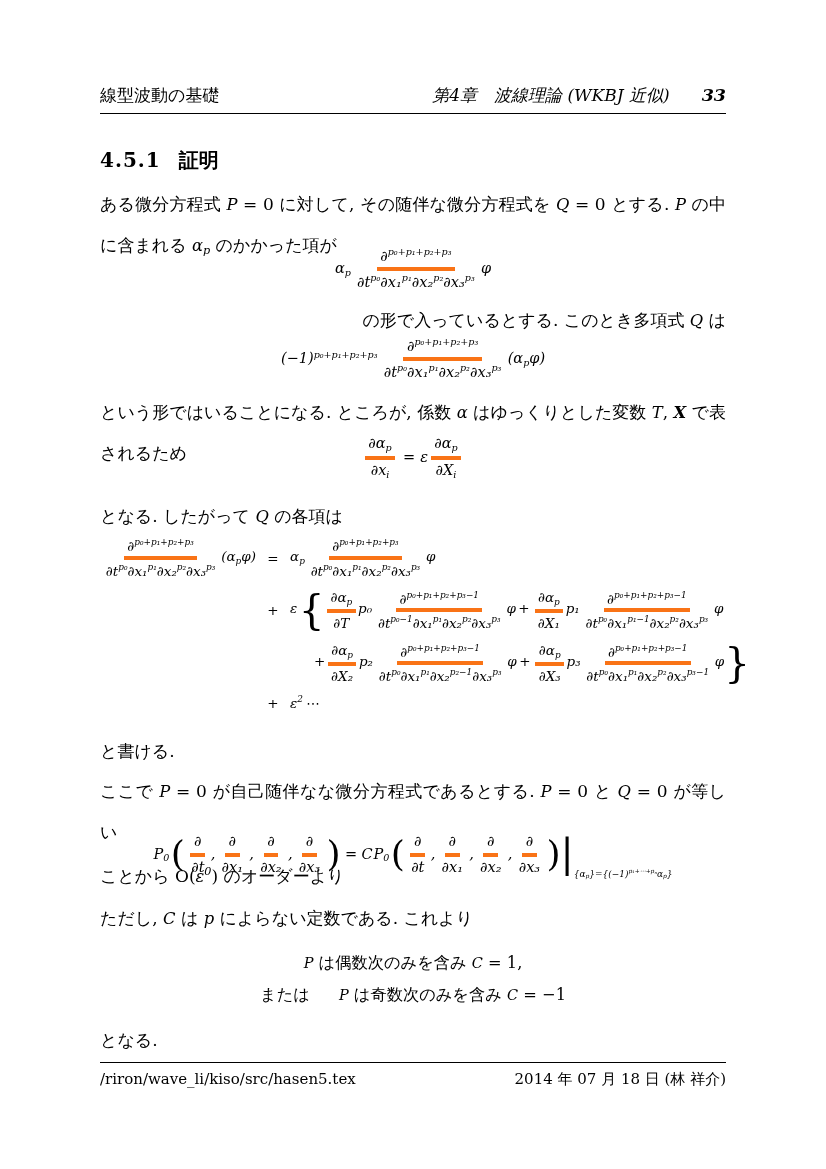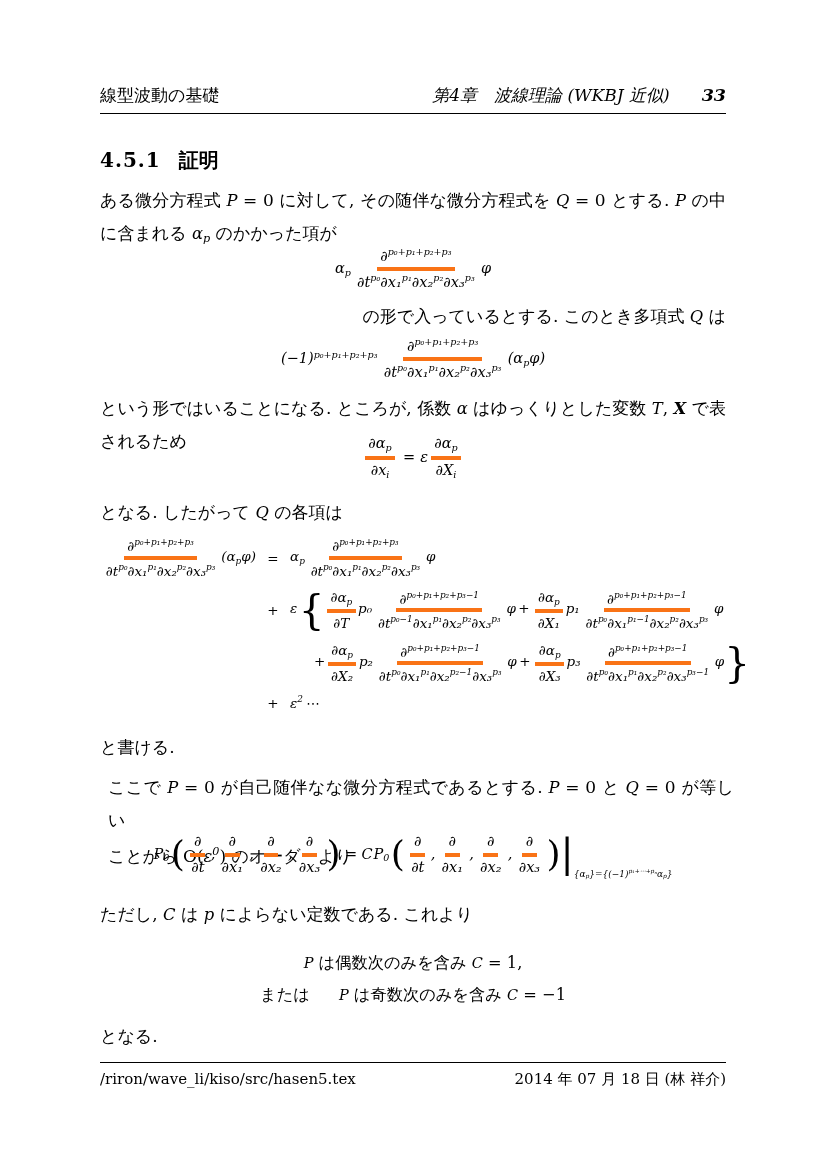--- a/index.html
+++ b/index.html
@@ -13,21 +13,21 @@
   .hdr-right{display:flex;align-items:baseline;gap:32px;font-style:italic;}
   .pgnum{font-weight:bold;font-size:17.5px;}
   .sec{top:147px;font-weight:bold;font-size:20px;}
   .sec .num{letter-spacing:1px;}
   .sec .ttl{margin-left:18px;font-family:"DejaVu Sans","Liberation Sans",sans-serif;}
   .frule{top:1062px;border-top:1.2px solid #000;height:0;}
   .ftr{top:1070px;display:flex;justify-content:space-between;font-size:15px;}
 
   
   .para{font-size:17px;}
-  .para-line{line-height:32px;white-space:nowrap;}
+  .para-line{line-height:40px;white-space:nowrap;}
   .para-line.full{white-space:normal;text-align:justify;text-align-last:justify;}
   .para .m-i,.para .m-b{font-size:0.96em;}
 
   
   .math{font-size:14.5px;font-style:italic;text-align:center;}
   .m-t{}
   .m-i{font-style:italic;font-family:"DejaVu Serif",serif;}
   .m-b{font-style:italic;font-weight:bold;font-family:"DejaVu Serif",serif;}
   .m-r{font-style:normal;}
   .math .m-r{font-size:1.12em;}
@@ -42,21 +42,21 @@
   .m-sp{display:inline-block;}
 
   
   #f1{top:246px;}
   #f2{top:336px;}
   #f3{top:434px;}
   #f5{top:832px;}
   #f6a{top:952px;}
   #f6b{top:984px;}
   #p1{top:184px;}#p2{top:300px;text-align:right;}#p3{top:392px;}#p4{top:496px;}
-  #p5{top:731px;}#p6{top:771px;margin-left:8px;}#p7{top:898px;}#p8{top:1020px;}
+  #p5{top:731px;}#p6{top:771px;}#p7{top:898px;}#p8{top:1020px;}
 
   
   .eq{position:absolute;left:100px;top:536px;width:702px;font-size:13.5px;font-style:italic;
       display:grid;grid-template-columns:max-content 34px 1fr;row-gap:9px;align-items:center;}
   .eq-l{text-align:right;white-space:nowrap;}
   .eq-o{text-align:center;white-space:nowrap;}
   .eq-r{text-align:left;white-space:nowrap;}
   .eq-r.indent{padding-left:24px;}
 </style>
 </head>

